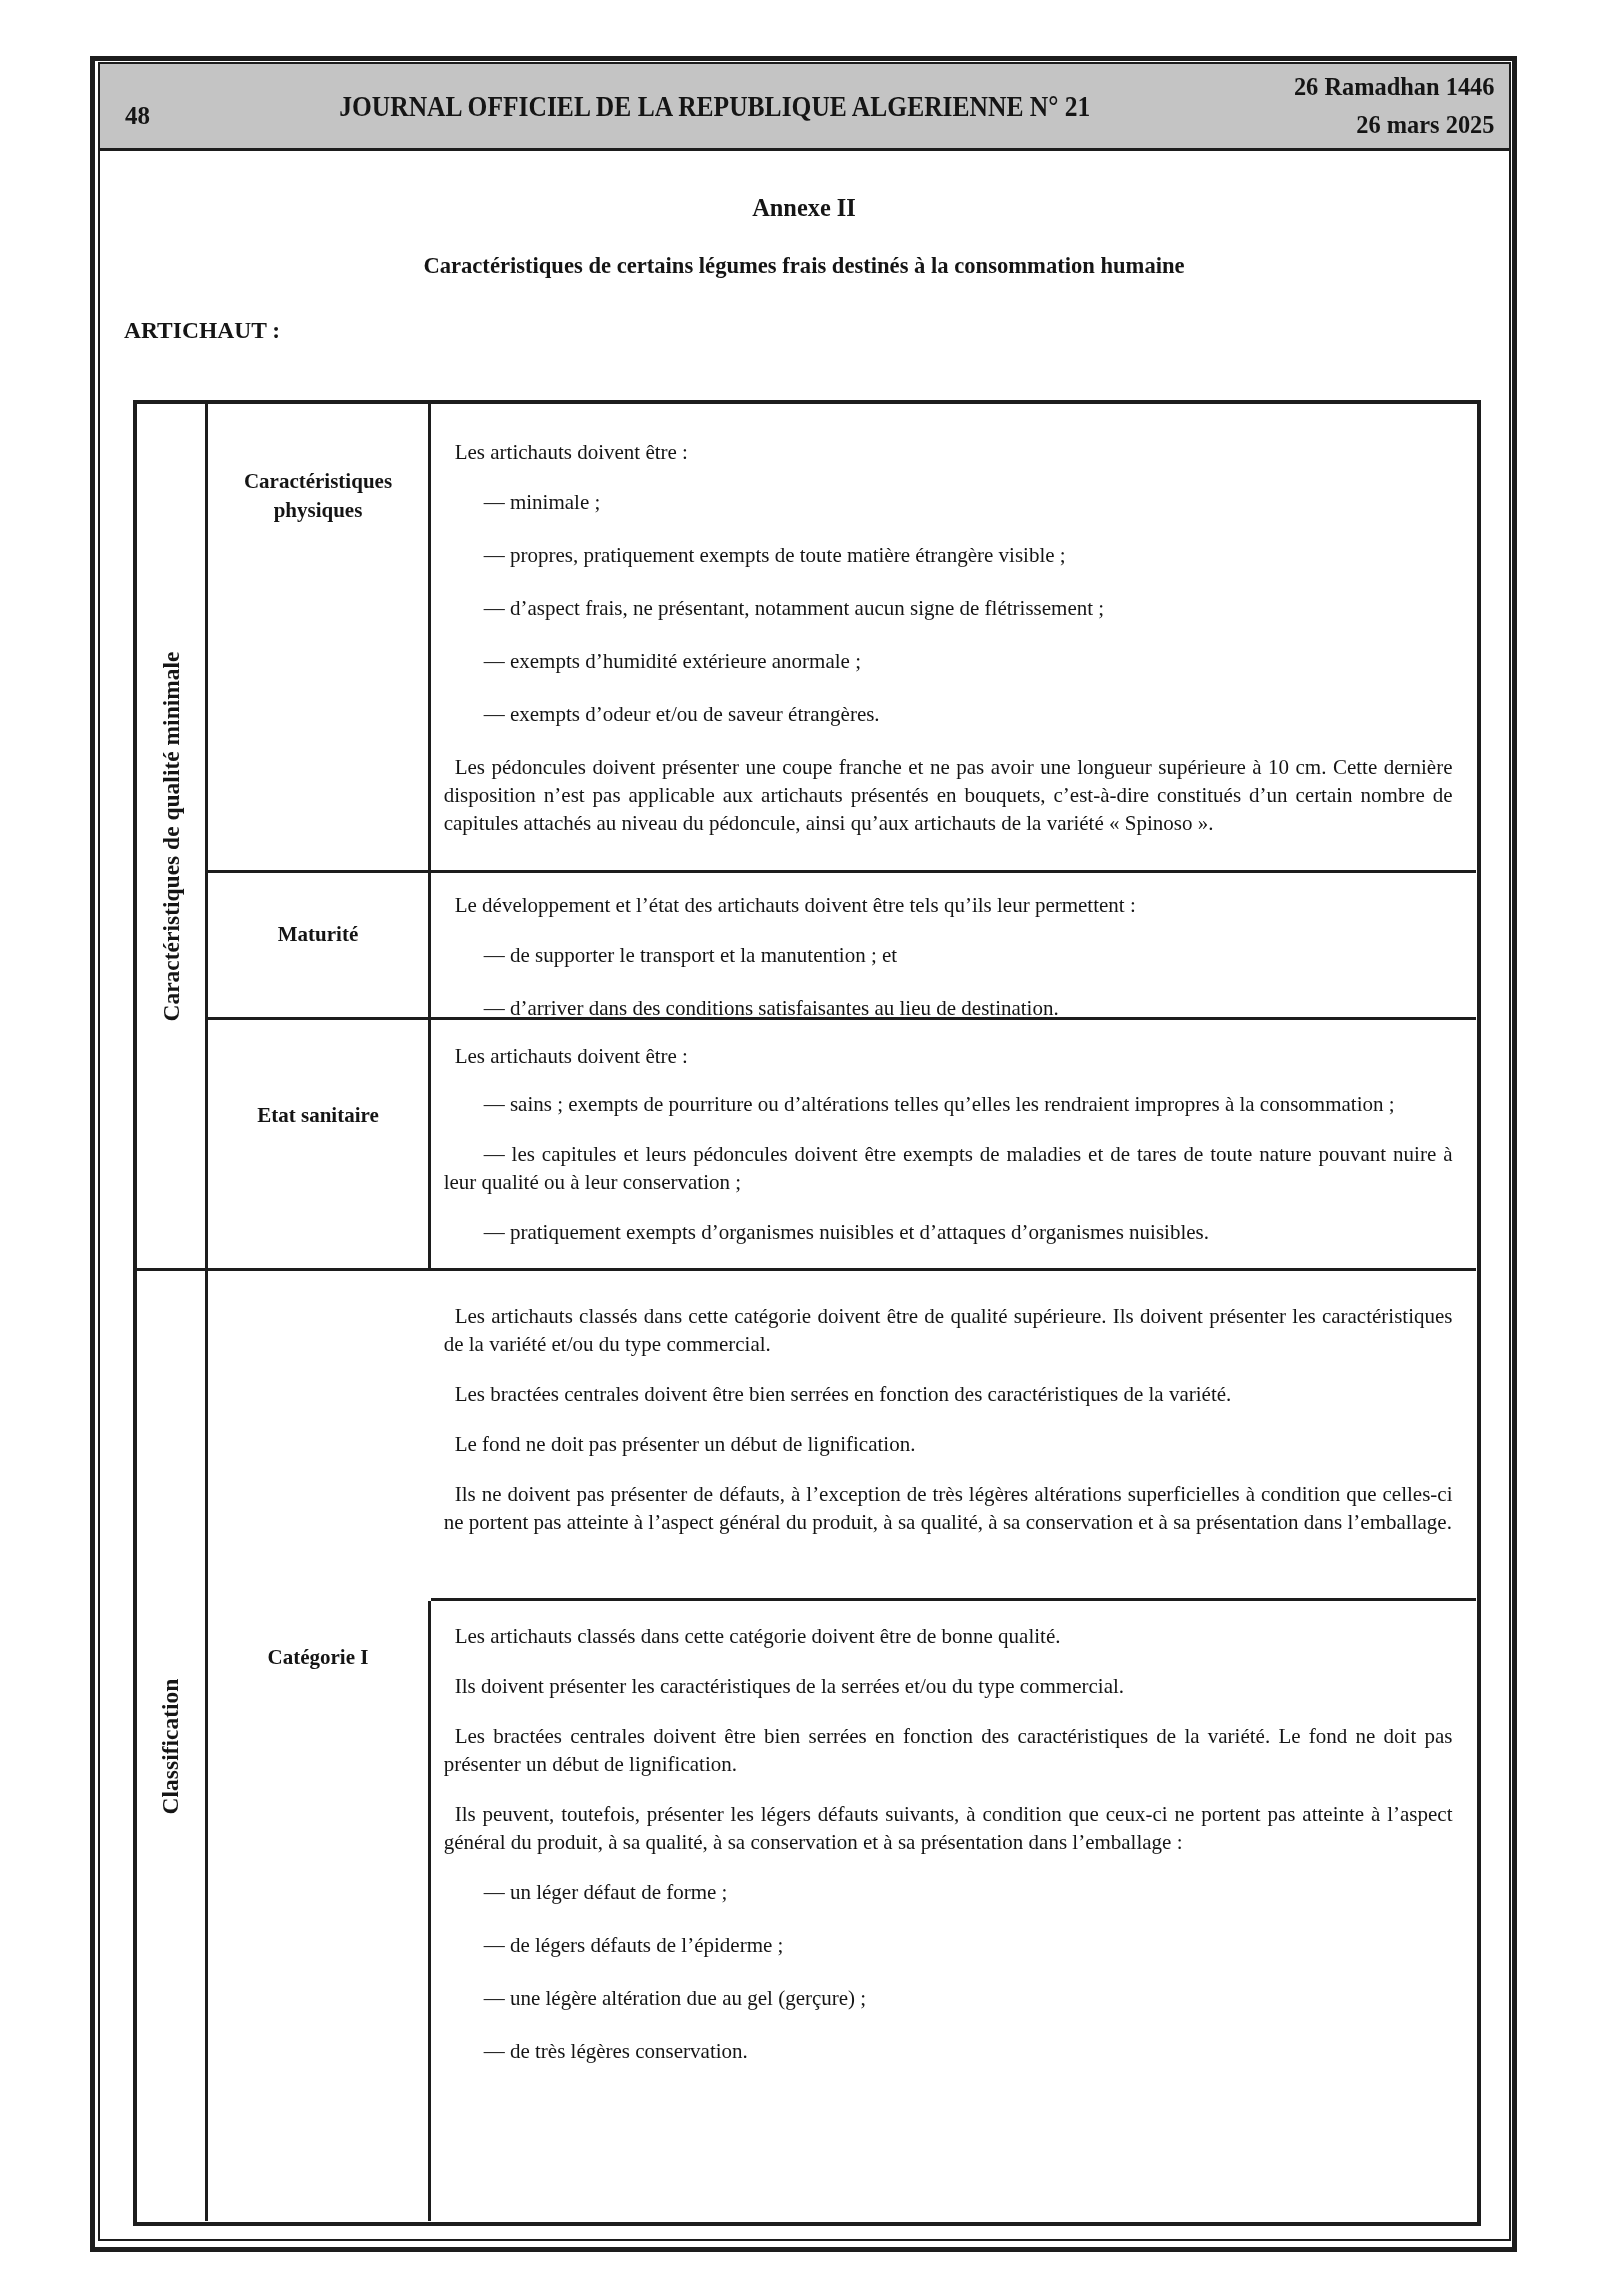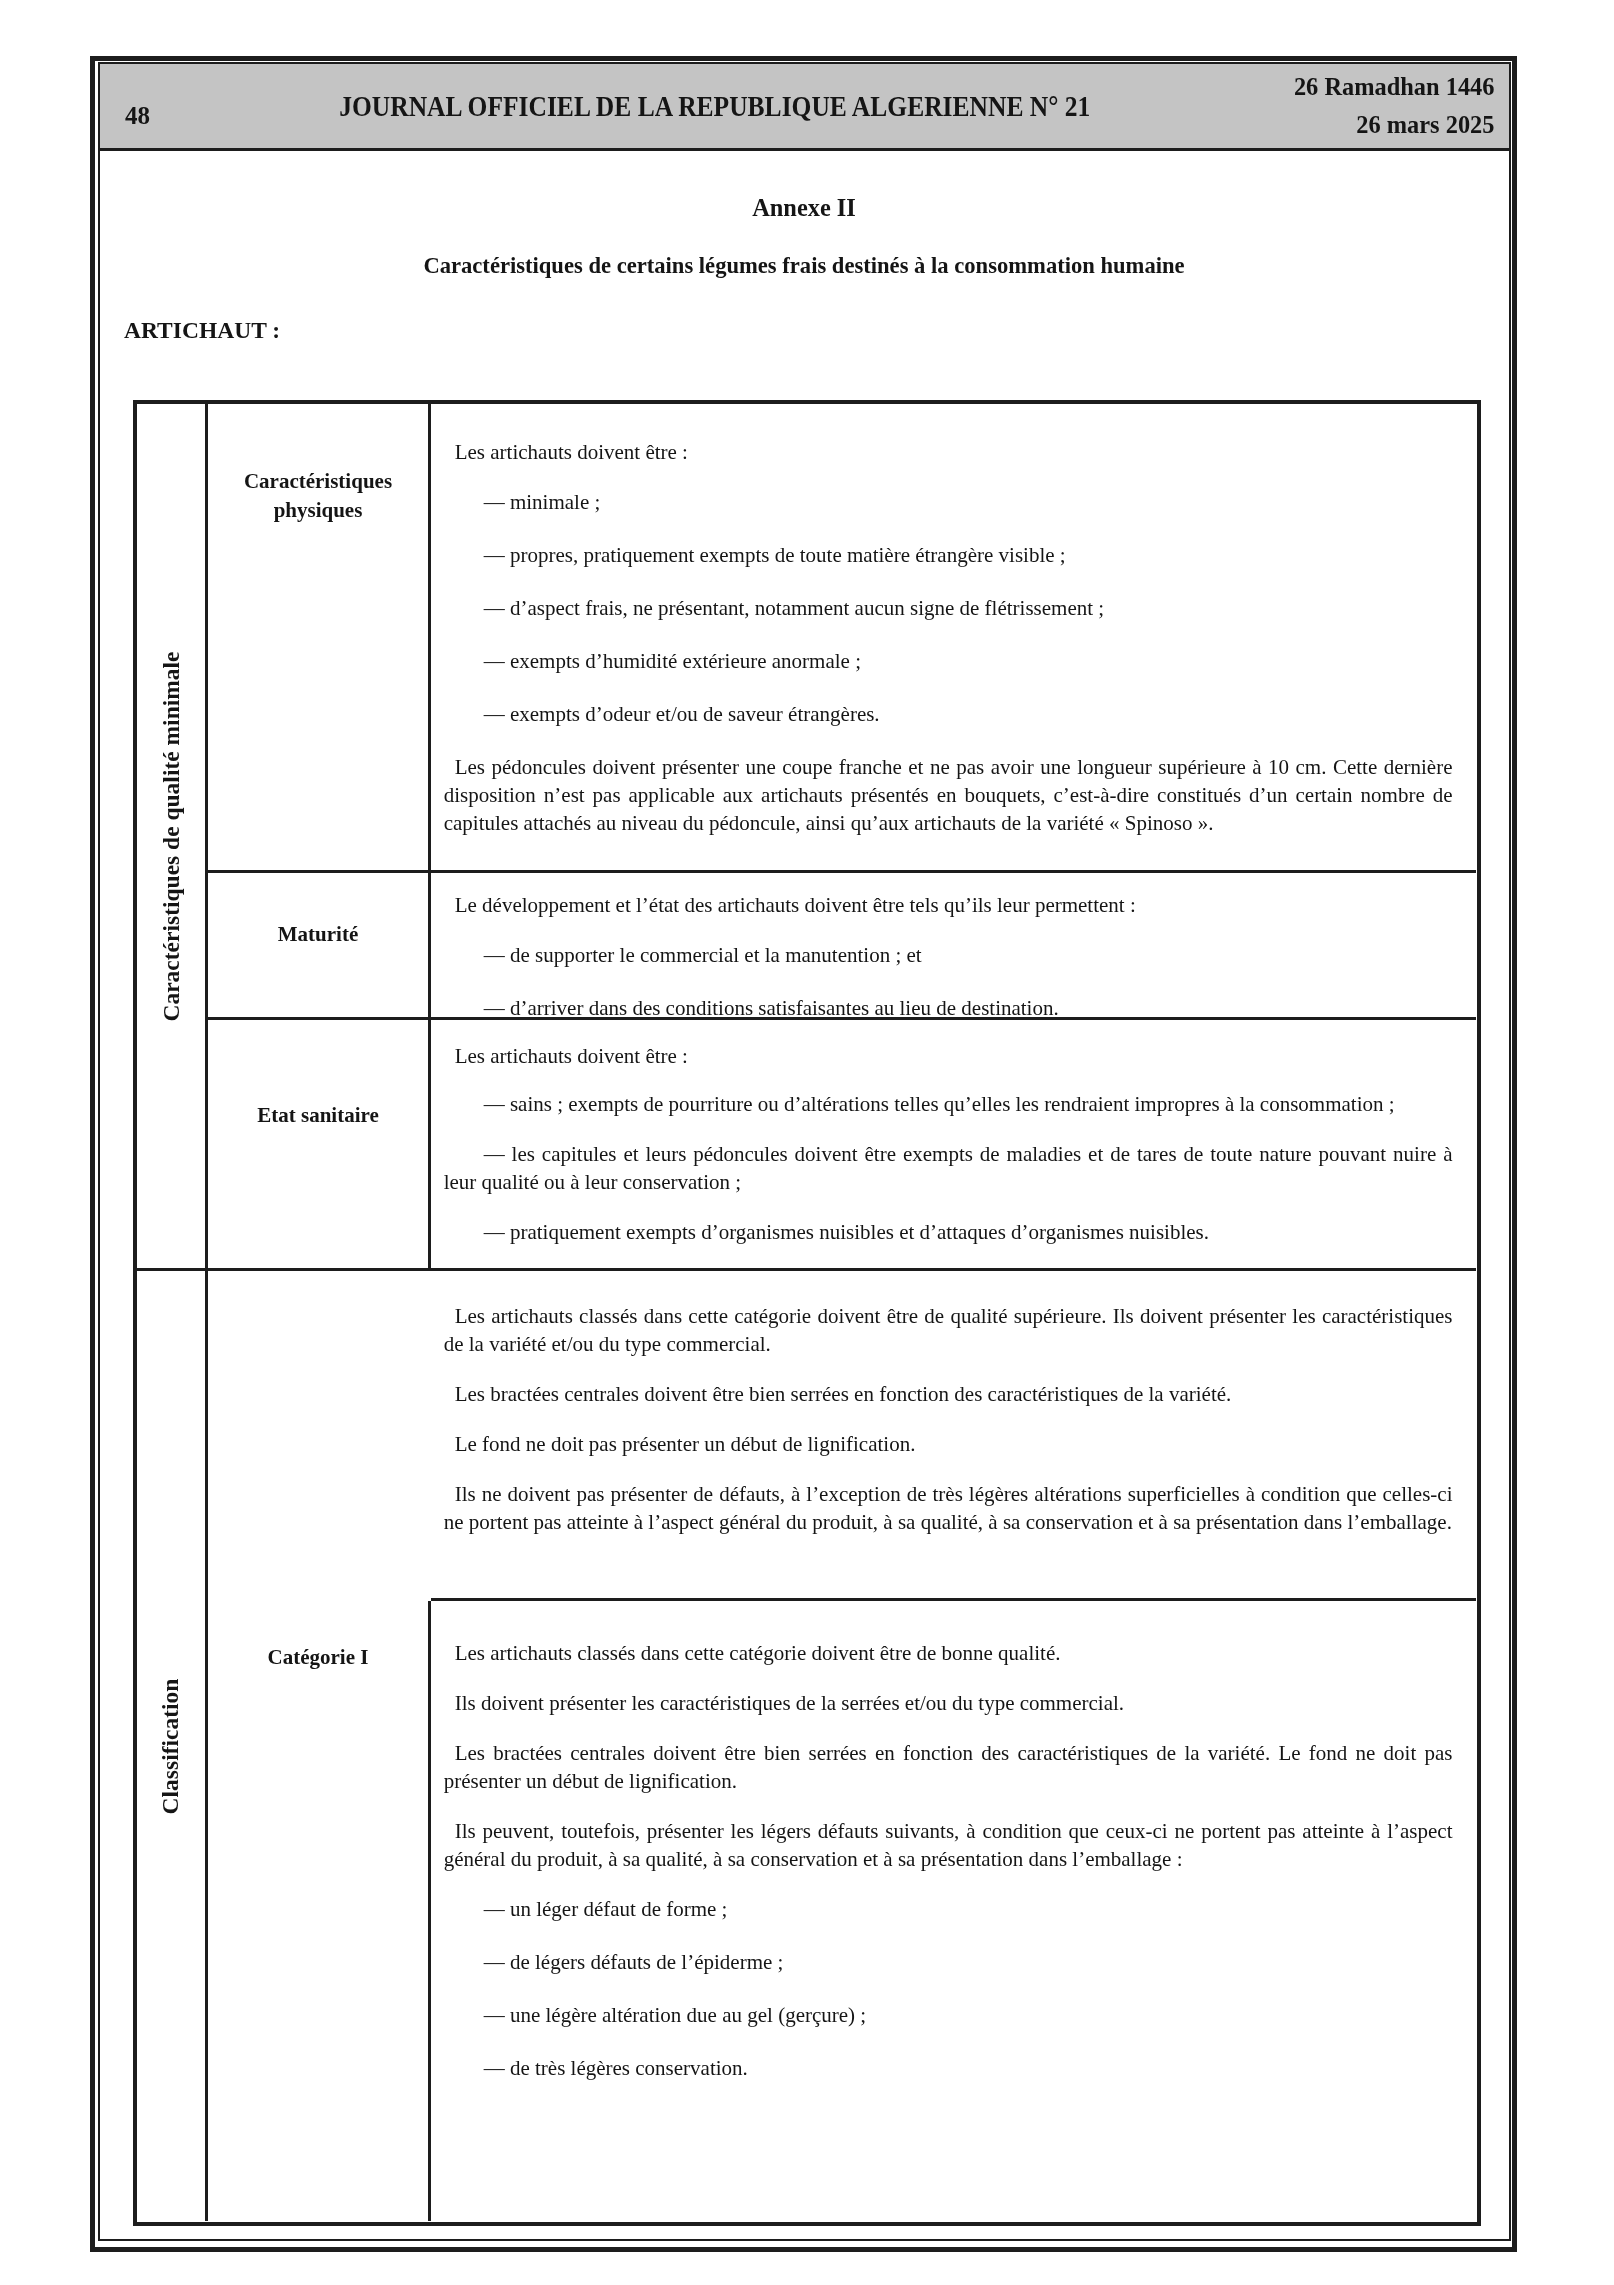--- a/index.html
+++ b/index.html
@@ -46,21 +46,21 @@
   .rowlabel{grid-column:2;text-align:center;font-weight:bold;font-size:21px;line-height:29px;}
   .rowlabel .lbl{margin:0 auto;}
   .pt-r1{padding-top:63px;} .pt-r1 .lbl{max-width:190px;}
   .pt-r2{padding-top:47px;}
   .pt-r3{padding-top:81px;}
   .pt-r4{padding-top:52px;} .pt-r4 .lbl{max-width:136px;}
   .pt-r5{padding-top:42px;}
   .content{grid-column:3;font-size:21px;line-height:28px;
     padding:0 23.5px 0 12.7px;}
   .c-r1{padding-top:34px;} .c-r2{padding-top:18px;} .c-r3{padding-top:22px;}
-  .c-r4{padding-top:31px;} .c-r5{padding-top:38px;}
+  .c-r4{padding-top:31px;} .c-r5{padding-top:21px;}
   .para{text-indent:11px;margin:0 0 22px 0;}
   .j{text-align:justify;}
   .b{text-indent:40px;margin:0 0 25px 0;}
   .c-r3 .para{margin-bottom:20px;}
   .c-r3 .b{margin-bottom:22px;}
 </style>
 </head>
 <body>
 
 <div class="outer-frame"></div>
@@ -108,21 +108,21 @@
     <div class="b">— minimale ;</div>
     <div class="b">— propres, pratiquement exempts de toute matière étrangère visible ;</div>
     <div class="b">— d’aspect frais, ne présentant, notamment aucun signe de flétrissement ;</div>
     <div class="b">— exempts d’humidité extérieure anormale ;</div>
     <div class="b">— exempts d’odeur et/ou de saveur étrangères.</div>
     <div class="para j">Les pédoncules doivent présenter une coupe franche et ne pas avoir une longueur supérieure à 10 cm. Cette dernière disposition n’est pas applicable aux artichauts présentés en bouquets, c’est-à-dire constitués d’un certain nombre de capitules attachés au niveau du pédoncule, ainsi qu’aux artichauts de la variété « Spinoso ».</div>
   </div>
 
   <div class="cell content bb c-r2" style="grid-row:2;">
     <div class="para">Le développement et l’état des artichauts doivent être tels qu’ils leur permettent :</div>
-    <div class="b">— de supporter le commercial et la manutention ; et</div>
+    <div class="b">— de supporter le transport et la manutention ; et</div>
     <div class="b">— d’arriver dans des conditions satisfaisantes au lieu de destination.</div>
   </div>
 
   <div class="cell content bb c-r3" style="grid-row:3;">
     <div class="para">Les artichauts doivent être :</div>
     <div class="b j">— sains ; exempts de pourriture ou d’altérations telles qu’elles les rendraient impropres à la consommation ;</div>
     <div class="b j">— les capitules et leurs pédoncules doivent être exempts de maladies et de tares de toute nature pouvant nuire à leur qualité ou à leur conservation ;</div>
     <div class="b">— pratiquement exempts d’organismes nuisibles et d’attaques d’organismes nuisibles.</div>
   </div>
 

